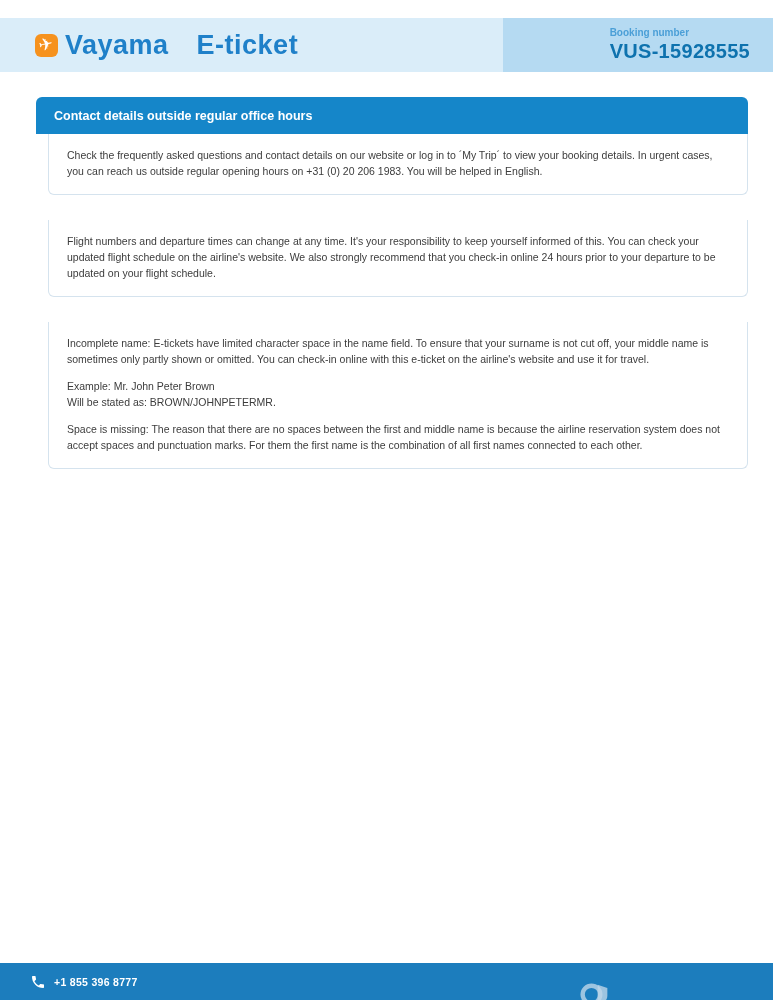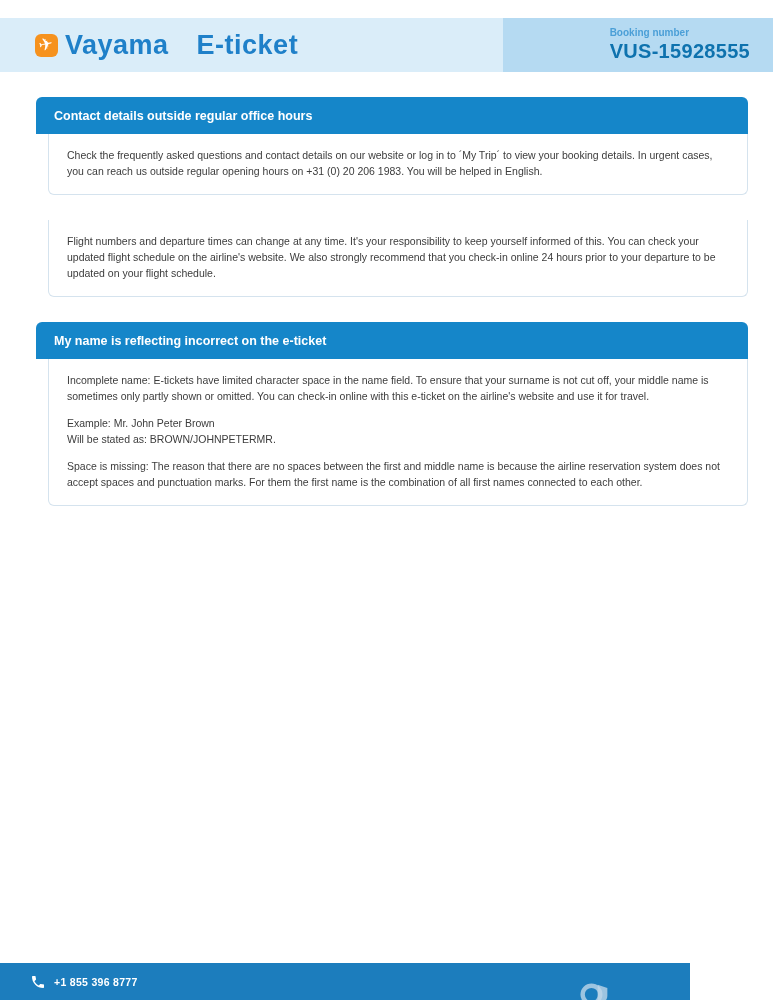--- a/index.html
+++ b/index.html
@@ -57,21 +57,21 @@
     border-radius:0 0 6px 6px;
     padding:13px 18px 15px;
     font-size:10.5px; line-height:16px; color:#3c3c3c;margin-left:12px;
   }
   .card-body p { margin:0 0 11px; white-space:pre-line; }
   .card-body p:last-child { margin-bottom:0; }
 
   
   footer {
     position:absolute; left:0; bottom:0;
-    width:690px; height:37px;
+    width:773px; height:37px;
     background:#1c7dbd;
     display:flex; align-items:center;
   }
   .phone-icon { margin-left:30px; display:flex; align-items:center; }
   .phone-icon svg { width:16px; height:16px; fill:#ffffff; }
   .phone-number {
     color:#ffffff; font-weight:bold; font-size:10.5px;
     margin-left:8px; letter-spacing:0.3px;
   }
 
@@ -122,21 +122,20 @@
       </div>
     </section>
 
     <section class="card">
       <div class="card-body">
         <p>Flight numbers and departure times can change at any time. It's your responsibility to keep yourself informed of this. You can check your updated flight schedule on the airline's website. We also strongly recommend that you check-in online 24 hours prior to your departure to be updated on your flight schedule.</p>
       </div>
     </section>
 
     <section class="card">
-      <div class="card-header">My name is reflecting incorrect on the e-ticket</div>
       <div class="card-body">
         <p>Incomplete name: E-tickets have limited character space in the name field. To ensure that your surname is not cut off, your middle name is sometimes only partly shown or omitted. You can check-in online with this e-ticket on the airline's website and use it for travel.</p>
         <p>Example: Mr. John Peter Brown
 Will be stated as: BROWN/JOHNPETERMR.</p>
         <p>Space is missing: The reason that there are no spaces between the first and middle name is because the airline reservation system does not accept spaces and punctuation marks. For them the first name is the combination of all first names connected to each other.</p>
       </div>
     </section>
 
   </main>
 

